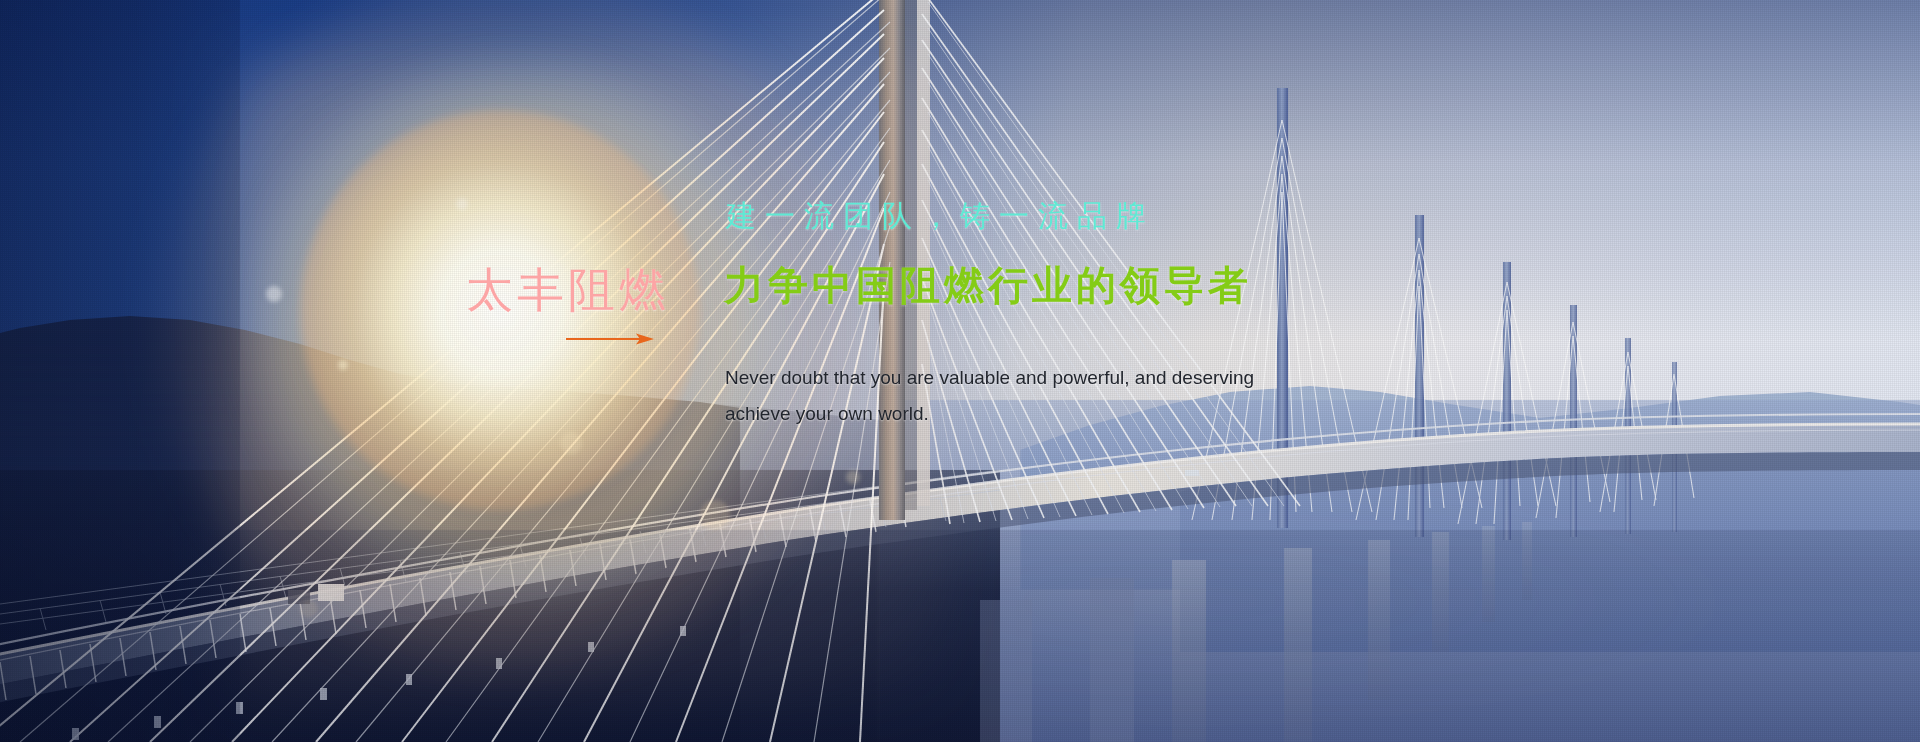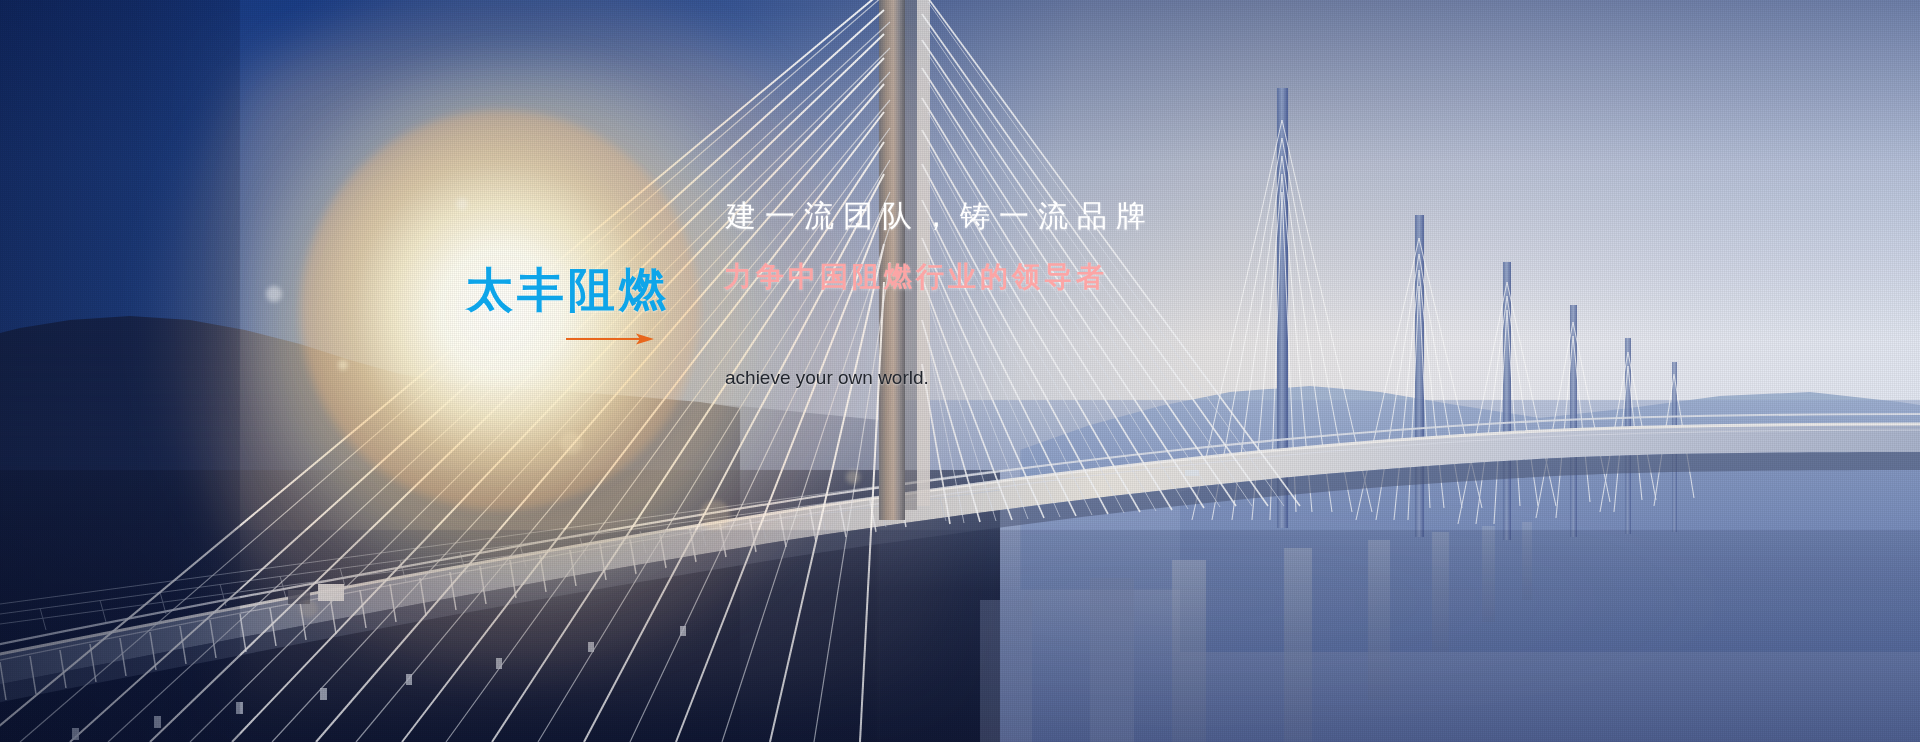--- a/index.html
+++ b/index.html
@@ -134,36 +134,36 @@
       repeating-linear-gradient(0deg,rgba(0,0,0,.30) 0 1px,rgba(255,255,255,0) 1px 2px),
       repeating-linear-gradient(90deg,rgba(0,0,0,.30) 0 1px,rgba(255,255,255,0) 1px 2px);
     background-size:2px 2px;
   }
 
   
   .content{position:absolute;inset:0;}
   #logo{
     position:absolute;left:466px;top:266px;
     font-family:"DejaVu Sans","Liberation Sans",sans-serif;
-    font-size:47px;font-weight:bold;letter-spacing:4px;
-    color:#0ea5e9;line-height:1;
+    font-size:47px;font-weight:normal;letter-spacing:4px;
+    color:#fca5a5;line-height:1;
     text-shadow:0 1px 2px rgba(255,255,255,.55);
     white-space:nowrap;
   }
   #logoArrow{position:absolute;left:566px;top:330px;width:90px;height:18px;}
   #hl1{
     position:absolute;left:726px;top:196px;
     font-family:"DejaVu Serif","Liberation Serif",serif;
-    font-size:30px;letter-spacing:9px;color:#ffffff;white-space:nowrap;
+    font-size:30px;letter-spacing:9px;color:#5eead4;white-space:nowrap;
     text-shadow:0 1px 2px rgba(255,255,255,.38);
   }
   #hl2{
     position:absolute;left:724px;top:258px;
     font-family:"DejaVu Sans","Liberation Sans",sans-serif;
-    font-size:28px;font-weight:bold;letter-spacing:4px;color:#fca5a5;white-space:nowrap;
+    font-size:40px;font-weight:bold;letter-spacing:4px;color:#84cc16;white-space:nowrap;
     text-shadow:0 1px 3px rgba(255,255,255,.40);
   }
   #para{
     position:absolute;left:725px;top:360px;width:580px;
     font-family:"Liberation Sans","DejaVu Sans",sans-serif;
     font-size:19px;line-height:1.92;color:#22262e;
     text-shadow:0 1px 2px rgba(255,255,255,.45);
   }
   #para div{white-space:nowrap;}
 </style>
@@ -352,17 +352,18 @@
 
     <svg id="logoArrow" viewBox="0 0 90 18">
       <line x1="0" y1="9" x2="78" y2="9" stroke="#e8661c" stroke-width="2.2"></line>
       <path d="M70 3.5 L88 9 L70 14.5 L74 9 Z" fill="#e8661c"></path>
     </svg>
 
     <div id="hl1">建一流团队，铸一流品牌</div>
     <div id="hl2">力争中国阻燃行业的领导者</div>
 
     <div id="para">
+      <div>Never doubt that you are valuable and powerful, and deserving</div>
       <div>achieve your own world.</div>
     </div>
 
   </div>
 </div>
 
 </body></html>

